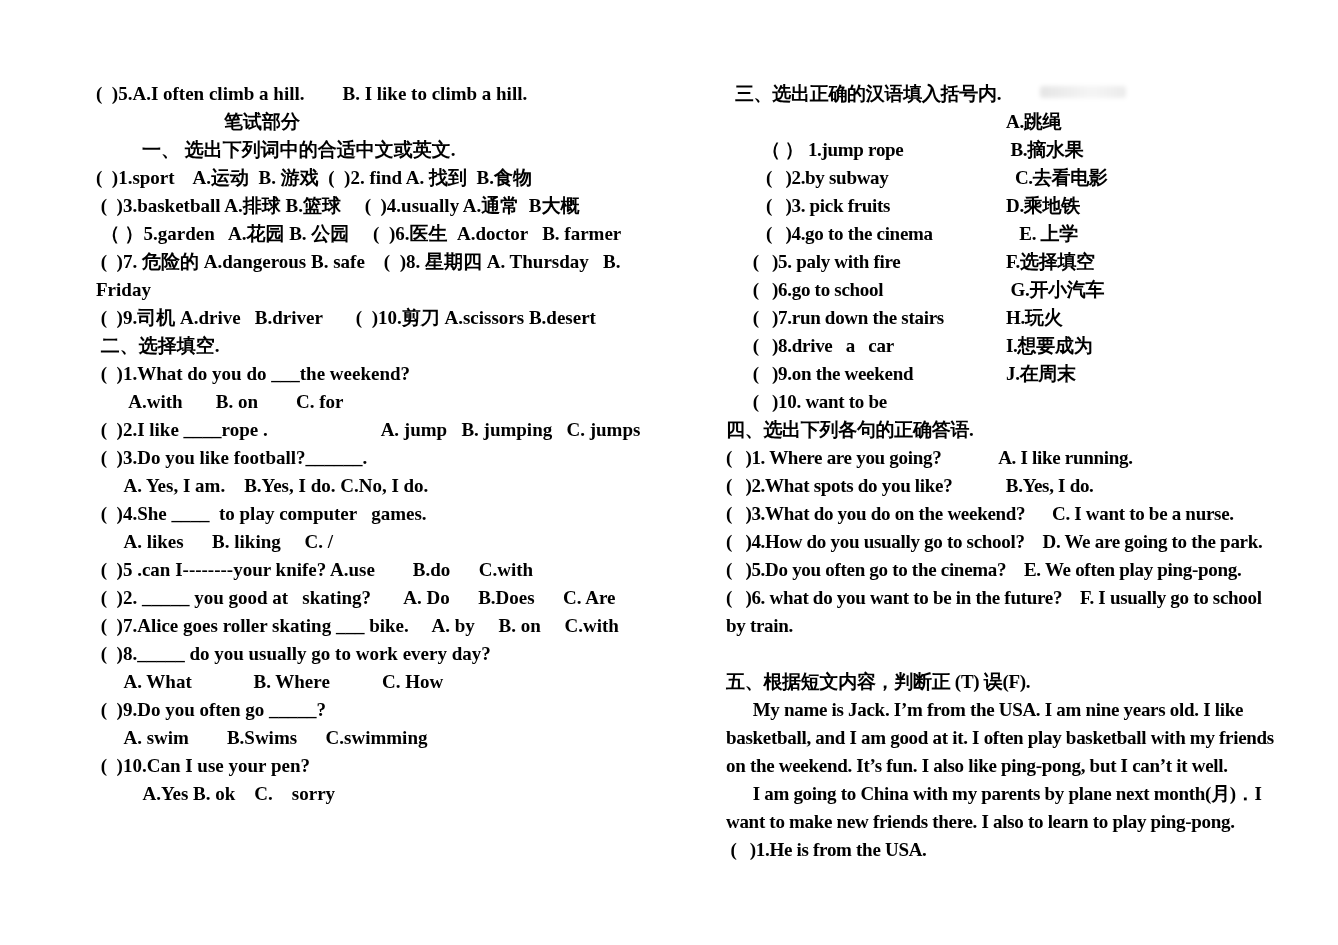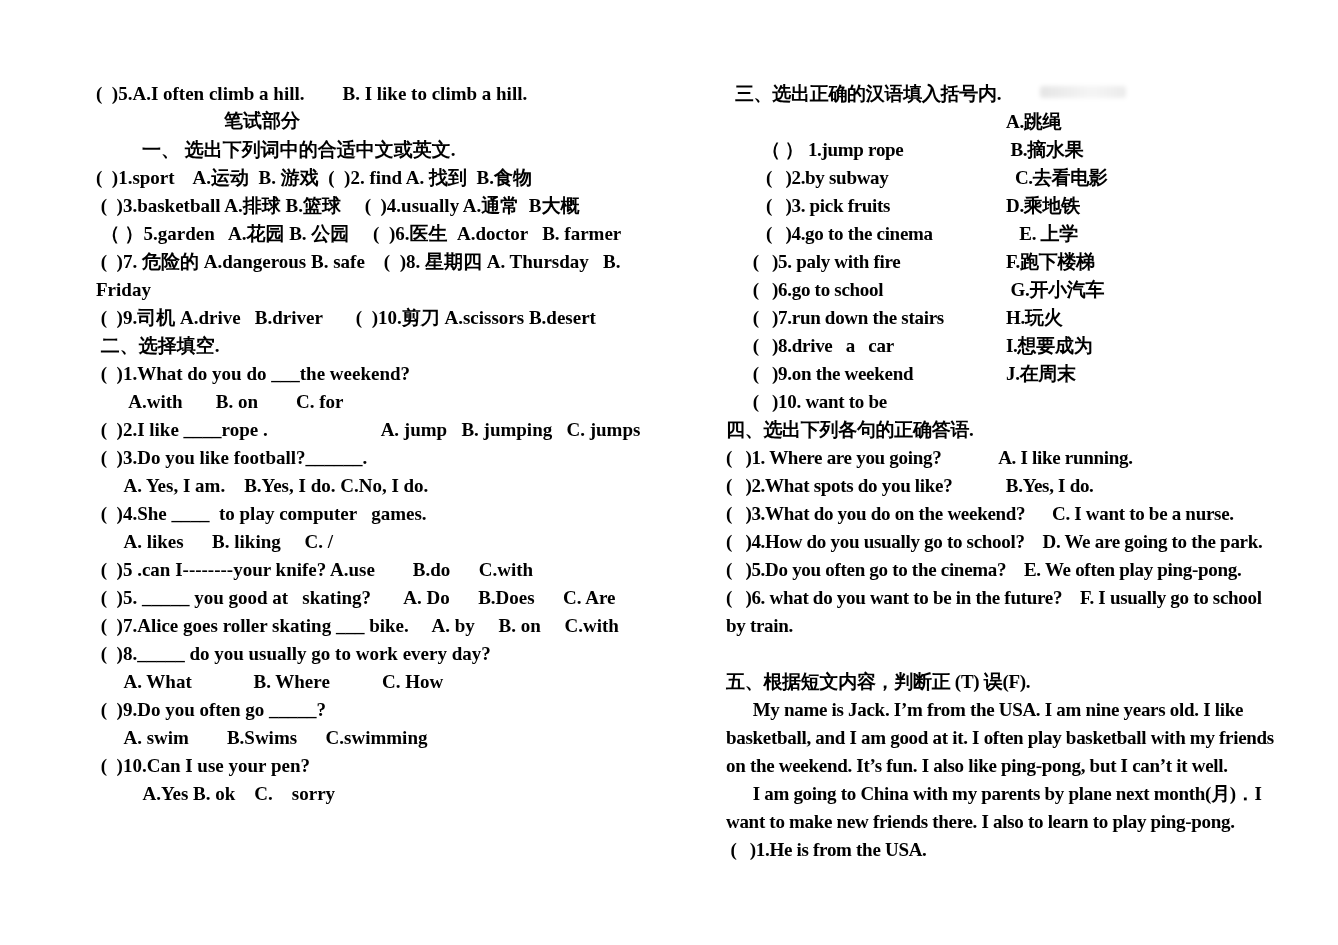--- a/index.html
+++ b/index.html
@@ -17,21 +17,21 @@
   .col { position: absolute; top: 80px; }
   .col-left  { left: 96px;  width: 586px; }
   .col-right { left: 690px; width: 620px; margin-left: 36px; }
   .line {
     height: 28px;
     line-height: 28px;
     font-size: 19px;
     white-space: pre;
   }
   .col-right .line { font-size: 19px; letter-spacing: -0.3px; }
-  .center-heading { padding-left: 128px; font-family: Liberation Mono, monospace; }
+  .center-heading { padding-left: 128px; }
   .s1-title { padding-left: 46px; }
   .rel { position: relative; }
   .ans { position: absolute; left: 280px; top: 0; white-space: pre; }
   .blank { }
   .artifact {
     position: absolute;
     left: 1040px; top: 86px;
     width: 86px; height: 12px;
     background: linear-gradient(90deg, rgba(0,0,0,0.10), rgba(0,0,0,0.04) 60%, rgba(0,0,0,0.08));
     filter: blur(2px);
@@ -57,21 +57,21 @@
     <div class="line"> (  )9.司机 A.drive   B.driver       (  )10.剪刀 A.scissors B.desert</div>
     <div class="line"> 二、选择填空.</div>
     <div class="line"> (  )1.What do you do ___the weekend?</div>
     <div class="line">       A.with       B. on        C. for</div>
     <div class="line"> (  )2.I like ____rope .                        A. jump   B. jumping   C. jumps</div>
     <div class="line"> (  )3.Do you like football?______.</div>
     <div class="line">      A. Yes, I am.    B.Yes, I do. C.No, I do.</div>
     <div class="line"> (  )4.She ____  to play computer   games.</div>
     <div class="line">      A. likes      B. liking     C. /</div>
     <div class="line"> (  )5 .can I--------your knife? A.use        B.do      C.with</div>
-    <div class="line"> (  )5. _____ you good at   skating?       A. Do      B.Does      C. Are</div>
+    <div class="line"> (  )2. _____ you good at   skating?       A. Do      B.Does      C. Are</div>
     <div class="line"> (  )7.Alice goes roller skating ___ bike.     A. by     B. on     C.with</div>
     <div class="line"> (  )8._____ do you usually go to work every day?</div>
     <div class="line">      A. What             B. Where           C. How</div>
     <div class="line"> (  )9.Do you often go _____?</div>
     <div class="line">      A. swim        B.Swims      C.swimming</div>
     <div class="line"> (  )10.Can I use your pen?</div>
     <div class="line">          A.Yes B. ok    C.    sorry</div>
   </div>
 
   <div class="col col-right">
@@ -92,21 +92,21 @@
     <div class="line rel">
       <span>   (   )4.go to the cinema</span>
       <span class="ans">D.乘地铁</span>
     </div>
     <div class="line rel">
       <span>(   )5. paly with fire</span>
       <span class="ans">   E. 上学</span>
     </div>
     <div class="line rel">
       <span>(   )6.go to school</span>
-      <span class="ans">F.跑下楼梯</span>
+      <span class="ans">F.选择填空</span>
     </div>
     <div class="line rel">
       <span>(   )7.run down the stairs</span>
       <span class="ans"> G.开小汽车</span>
     </div>
     <div class="line rel">
       <span>(   )8.drive   a   car</span>
       <span class="ans">H.玩火</span>
     </div>
     <div class="line rel">

